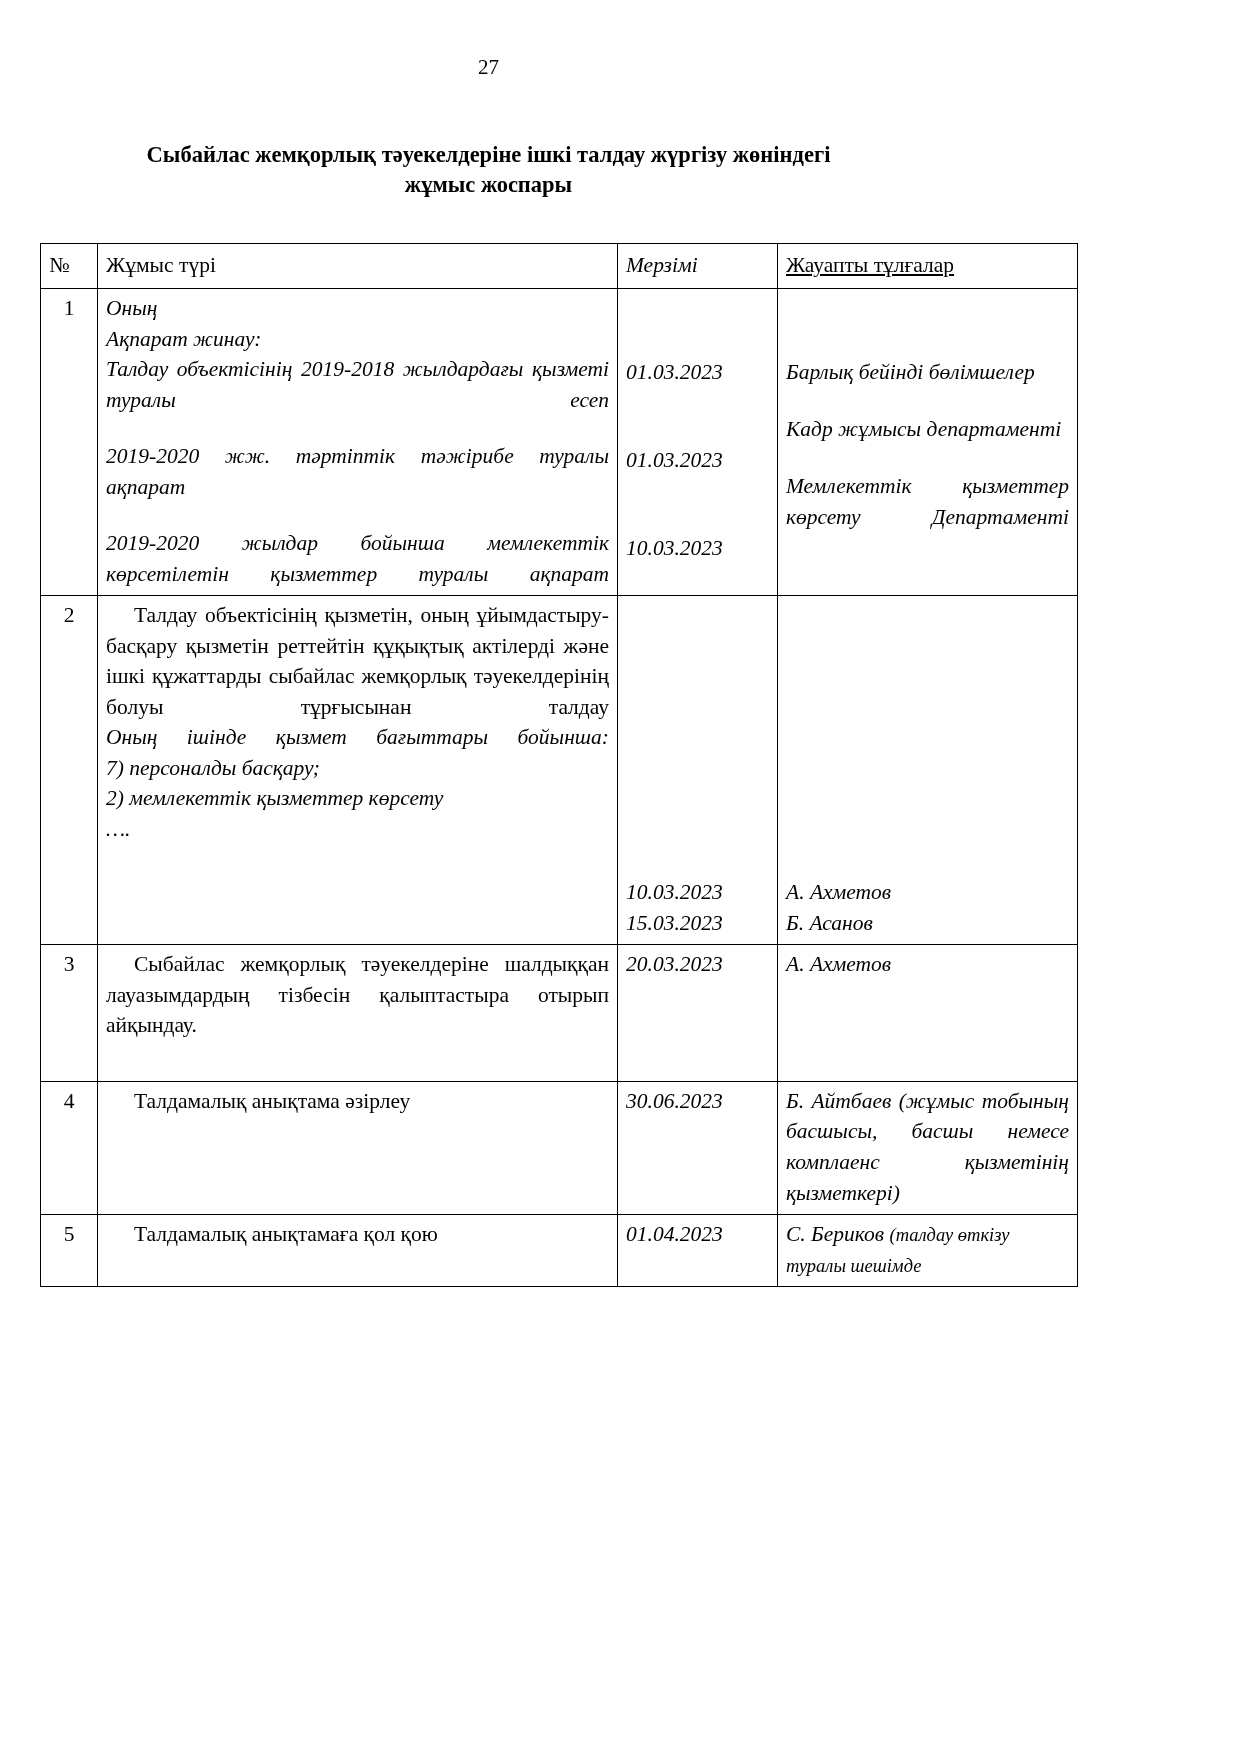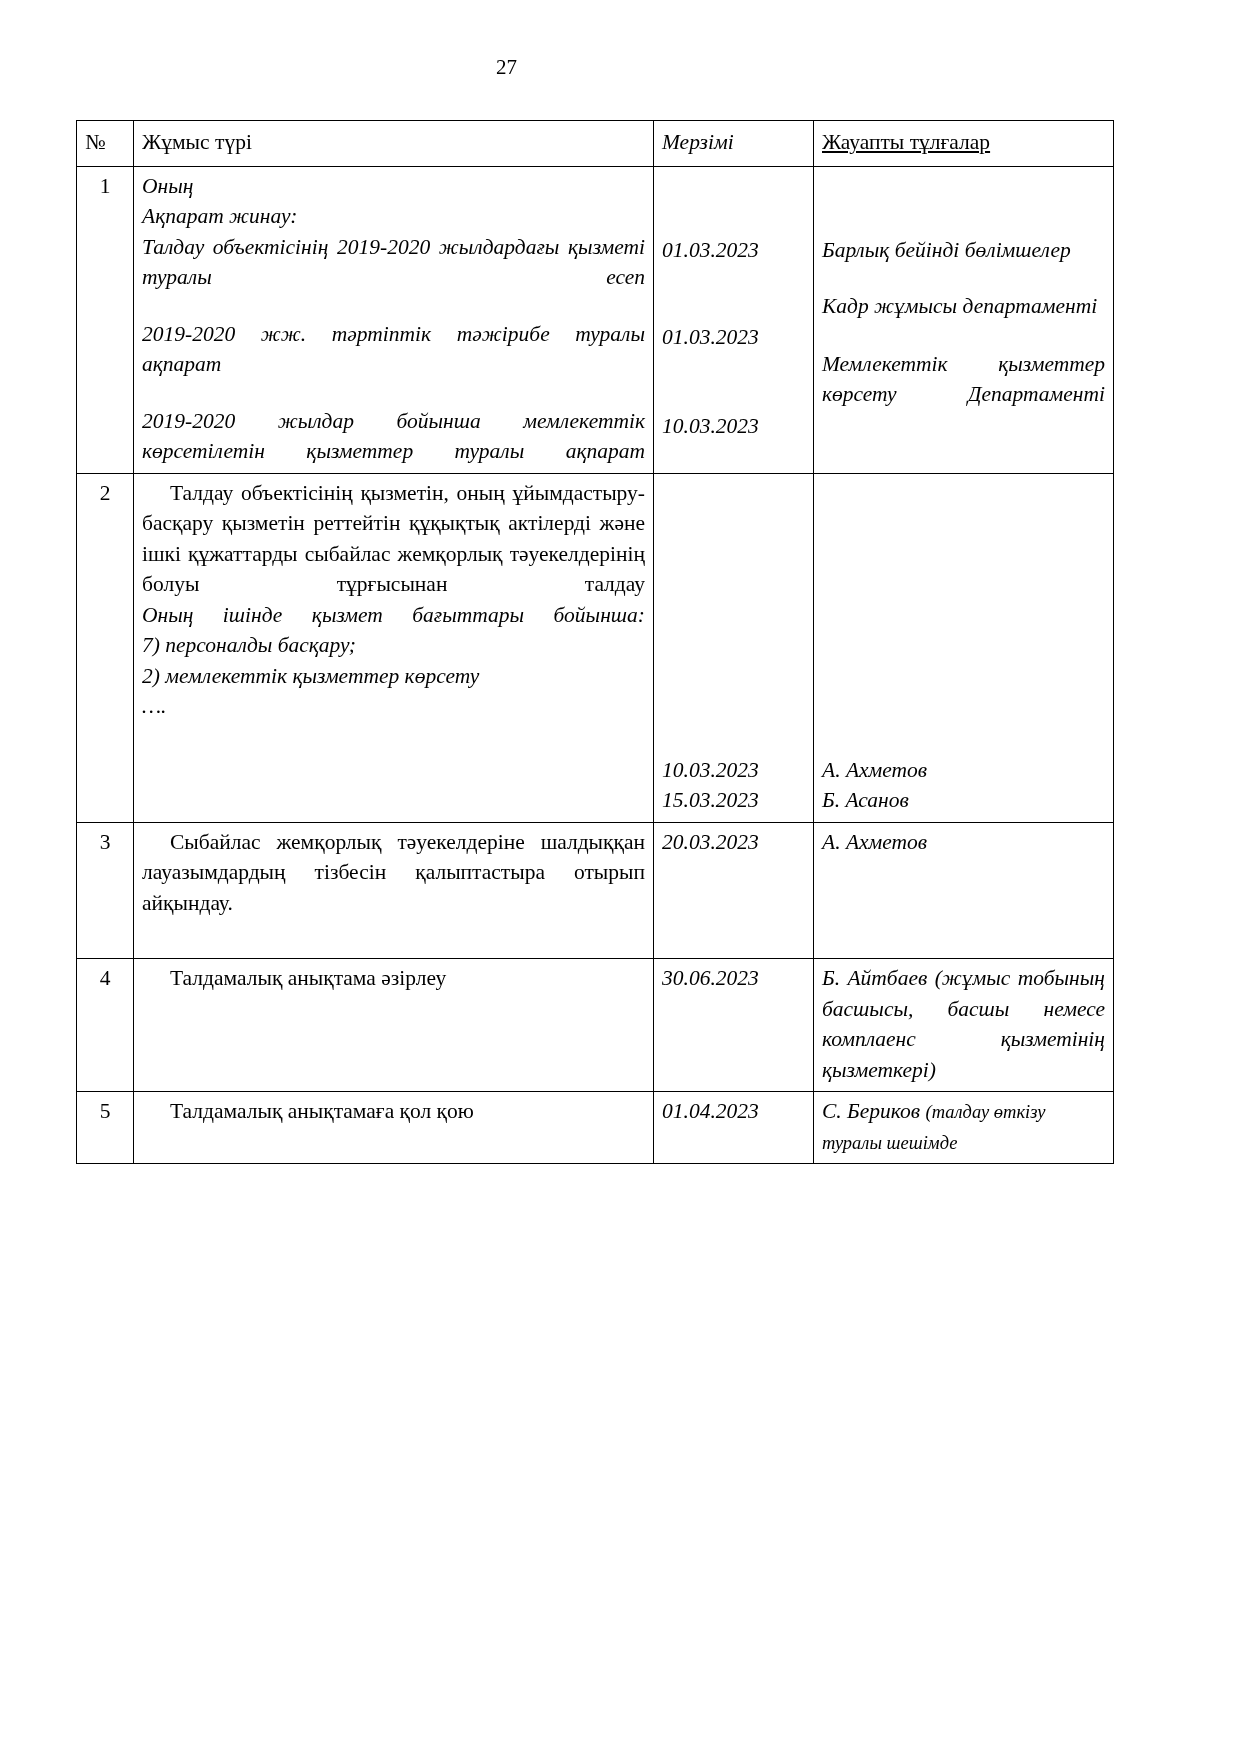--- a/index.html
+++ b/index.html
@@ -11,21 +11,21 @@
     width: 1241px;
     min-height: 1755px;
     font-family: "Liberation Serif", "DejaVu Serif", serif;
     color: #000000;
     position: relative;
   }
   .page {
     width: 1032px;
     min-height: 1755px;
     box-sizing: border-box;
-    padding: 55px 95px 40px 76px;
+    padding: 55px 95px 40px 40px;
     position: relative;
   }
   .page-number {
     text-align: center;
     font-size: 21px;
     margin: 0 0 40px 0;
   }
   .header-block {
     text-align: center;
     font-size: 22.5px;
@@ -79,20 +79,24 @@
   .dates p, .resp p { margin: 0; }
 </style>
 </head>
 <body>
 
 <div class="page">
 
   <div class="page-number">27</div>
 
 
+  <div class="doc-title">
+    <div>Сыбайлас жемқорлық тәуекелдеріне ішкі талдау жүргізу жөніндегі</div>
+    <div>жұмыс жоспары</div>
+  </div>
 
   <table class="plan">
     <colgroup>
       <col class="col-num">
       <col class="col-work">
       <col class="col-date">
       <col class="col-resp">
     </colgroup>
     <thead>
       <tr>
@@ -102,21 +106,21 @@
         <th class="col-resp">Жауапты тұлғалар</th>
       </tr>
     </thead>
     <tbody>
 
       <tr>
         <td class="num">1</td>
         <td class="cell-lines ital">
           <p>Оның</p>
           <p>Ақпарат жинау:</p>
-          <p class="just">Талдау объектісінің 2019-2020 жылдардағы қызметі туралы есеп</p>
+          <p class="just">Талдау объектісінің 2019-2018 жылдардағы қызметі туралы есеп</p>
           <p class="just gap">2019-2020 жж. тәртіптік тәжірибе туралы ақпарат</p>
           <p class="just gap">2019-2020 жылдар бойынша мемлекеттік көрсетілетін қызметтер туралы ақпарат</p>
         </td>
         <td class="dates ital">
           <p style="margin-top:64px">01.03.2023</p>
           <p style="margin-top:57px">01.03.2023</p>
           <p style="margin-top:58px">10.03.2023</p>
         </td>
         <td class="resp ital">
           <p style="margin-top:64px">Барлық бейінді бөлімшелер</p>

